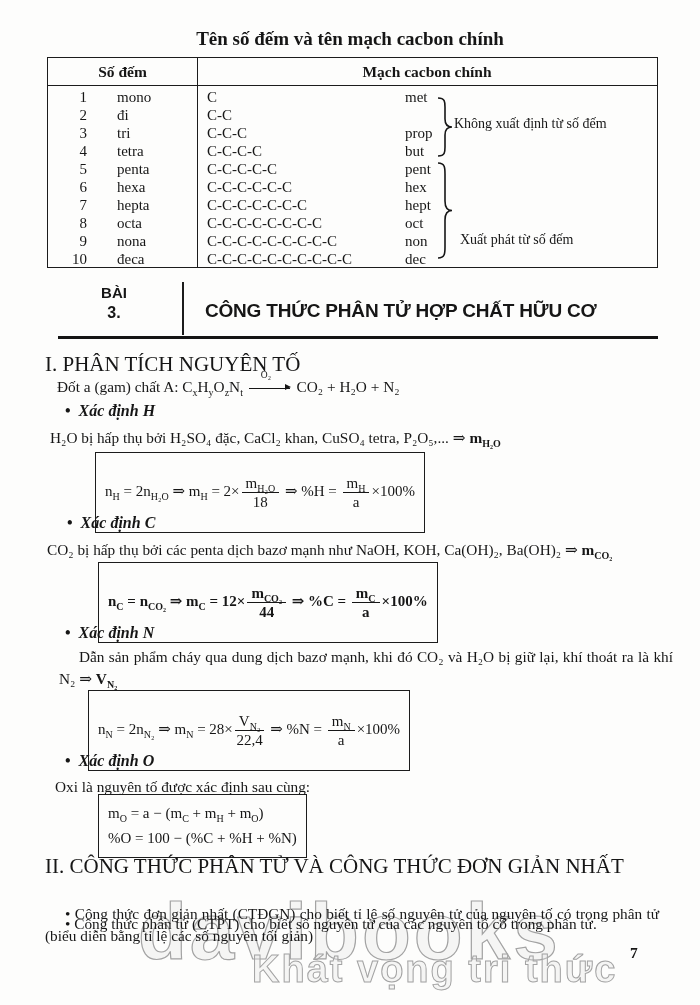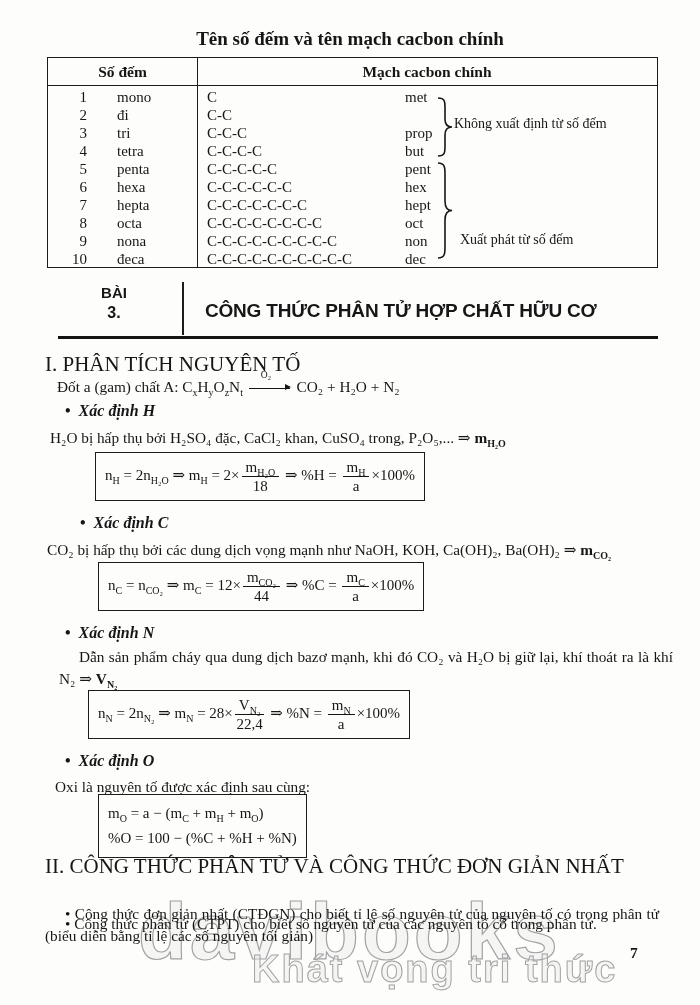--- a/index.html
+++ b/index.html
@@ -47,34 +47,34 @@
 
   
   .h1{font-weight:normal;font-size:21px;white-space:nowrap;}
   #s1-head{left:45px;top:352px;}
   #s2-head{left:45px;top:854px;}
   .para{font-size:15.3px;line-height:1.42;}
   #intro{left:57px;top:376px;white-space:nowrap;}
   .subhead{font-weight:bold;font-style:italic;font-size:16px;white-space:nowrap;}
   .subhead .dot{font-style:normal;margin-right:8px;}
   #h-head{left:65px;top:402px;}  #h-desc{left:50px;top:427px;white-space:nowrap;}
-  #c-head{left:80px;top:514px;}  #c-desc{left:47px;top:539px;white-space:nowrap;}
+  #c-head{left:67px;top:514px;}  #c-desc{left:47px;top:539px;white-space:nowrap;}
   #n-head{left:65px;top:624px;}  #n-desc{left:59px;top:646px;width:614px;text-align:justify;text-indent:20px;}
   #o-head{left:65px;top:752px;}  #o-desc{left:55px;top:776px;white-space:nowrap;}
 
   .fbox{position:absolute;z-index:1;border:1.4px solid #1c1c1c;padding:6px 9px;font-size:15px;white-space:nowrap;}
   #h-box{left:95px;top:452px;}
-  #c-box{left:98px;top:562px;}
+  #c-box{left:98px;top:562px;font-weight:bold;}
   #n-box{left:88px;top:690px;}
   #o-box{left:98px;top:794px;line-height:1.65;}
 
   
   sub{font-size:10px;line-height:0;}
   .b{font-weight:bold;}
-  .frac{display:inline-block;vertical-align:middle;text-align:center;line-height:1.08;margin:0 2px;}
+  .frac{display:inline-block;vertical-align:middle;text-align:center;line-height:1.08;margin:16px 2px;}
   .frac .num{display:block;border-bottom:1.2px solid #161616;padding:0 4px 1px;}
   .frac .den{display:block;padding-top:1px;}
   .rxn{display:inline-block;position:relative;width:46px;height:15px;vertical-align:baseline;}
   .rxn-l{position:absolute;top:-8px;left:14px;font-size:9.5px;}
   .rxn-a{position:absolute;bottom:3px;left:2px;width:41px;height:1.3px;background:#161616;}
   .rxn-a::after{content:'';position:absolute;right:-1px;top:-3.4px;border-left:6px solid #161616;
                 border-top:3.8px solid transparent;border-bottom:3.8px solid transparent;}
 
   #bullet1{left:45px;top:899px;width:614px;text-indent:20px;margin-top:14px;}
   #bullet2{left:45px;top:903px;width:614px;text-align:justify;text-indent:20px;}
@@ -178,27 +178,27 @@
     <div class="ltitle">CÔNG THỨC PHÂN TỬ HỢP CHẤT HỮU CƠ</div>
     <div class="rule"></div>
   </div>
 
   <div id="s1-head" class="z h1">I. PHÂN TÍCH NGUYÊN TỐ</div>
   <div id="intro" class="z para"><span>Đốt a (gam) chất A: C</span><sub>x</sub><span>H</span><sub>y</sub><span>O</span><sub>z</sub><span>N</span><sub>t</sub><span> </span><span class="rxn"><span class="rxn-l">O₂</span><span class="rxn-a"></span></span><span> CO₂ + H₂O + N₂</span></div>
 
   <div id="h-head" class="z subhead">
     <span class="dot">•</span><span>Xác định H</span>
   </div>
-  <div id="h-desc" class="z para"><span>H₂O bị hấp thụ bởi H₂SO₄ đặc, CaCl₂ khan, CuSO₄ trong, P₂O₅,... ⇒ </span><span class="b">m</span><sub class="b">H₂O</sub></div>
+  <div id="h-desc" class="z para"><span>H₂O bị hấp thụ bởi H₂SO₄ đặc, CaCl₂ khan, CuSO₄ tetra, P₂O₅,... ⇒ </span><span class="b">m</span><sub class="b">H₂O</sub></div>
   <div id="h-box" class="fbox"><span>n</span><sub>H</sub><span> = 2n</span><sub>H₂O</sub><span> ⇒ m</span><sub>H</sub><span> = 2×</span><span class="frac"><span class="num"><span>m</span><sub>H₂O</sub></span><span class="den"><span>18</span></span></span><span> ⇒ %H = </span><span class="frac"><span class="num"><span>m</span><sub>H</sub></span><span class="den"><span>a</span></span></span><span>×100%</span></div>
 
   <div id="c-head" class="z subhead">
     <span class="dot">•</span><span>Xác định C</span>
   </div>
-  <div id="c-desc" class="z para"><span>CO₂ bị hấp thụ bởi các dung dịch vọng mạnh như NaOH, KOH, Ca(OH)₂, Ba(OH)₂ ⇒ </span><span class="b">m</span><sub class="b">CO₂</sub></div>
+  <div id="c-desc" class="z para"><span>CO₂ bị hấp thụ bởi các penta dịch bazơ mạnh như NaOH, KOH, Ca(OH)₂, Ba(OH)₂ ⇒ </span><span class="b">m</span><sub class="b">CO₂</sub></div>
   <div id="c-box" class="fbox"><span>n</span><sub>C</sub><span> = n</span><sub>CO₂</sub><span> ⇒ m</span><sub>C</sub><span> = 12×</span><span class="frac"><span class="num"><span>m</span><sub>CO₂</sub></span><span class="den"><span>44</span></span></span><span> ⇒ %C = </span><span class="frac"><span class="num"><span>m</span><sub>C</sub></span><span class="den"><span>a</span></span></span><span>×100%</span></div>
 
   <div id="n-head" class="z subhead">
     <span class="dot">•</span><span>Xác định N</span>
   </div>
   <div id="n-desc" class="z para"><span>Dẫn sản phẩm cháy qua dung dịch bazơ mạnh, khi đó CO₂ và H₂O bị giữ lại, khí thoát ra là khí N₂ ⇒ </span><span class="b">V</span><sub class="b">N₂</sub></div>
   <div id="n-box" class="fbox"><span>n</span><sub>N</sub><span> = 2n</span><sub>N₂</sub><span> ⇒ m</span><sub>N</sub><span> = 28×</span><span class="frac"><span class="num"><span>V</span><sub>N₂</sub></span><span class="den"><span>22,4</span></span></span><span> ⇒ %N = </span><span class="frac"><span class="num"><span>m</span><sub>N</sub></span><span class="den"><span>a</span></span></span><span>×100%</span></div>
 
   <div id="o-head" class="z subhead">
     <span class="dot">•</span><span>Xác định O</span>

